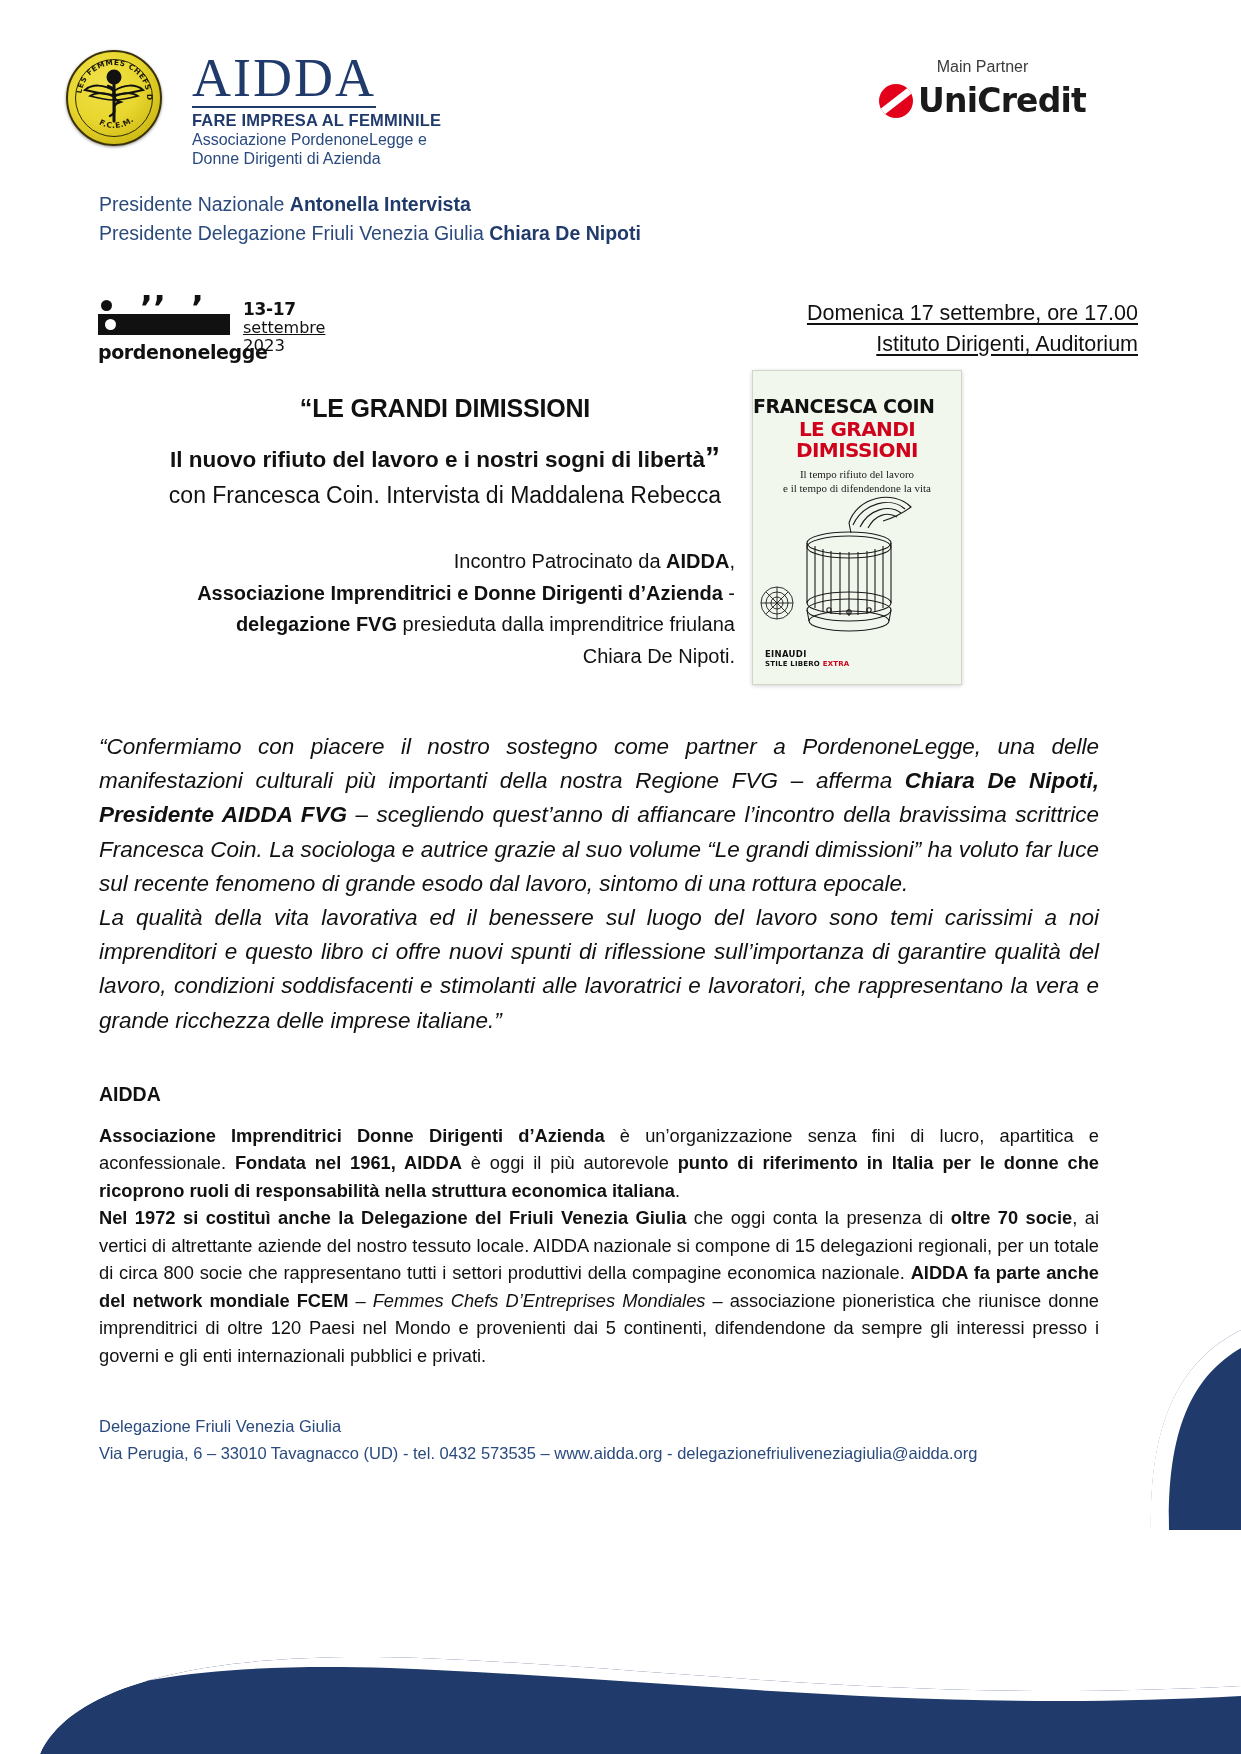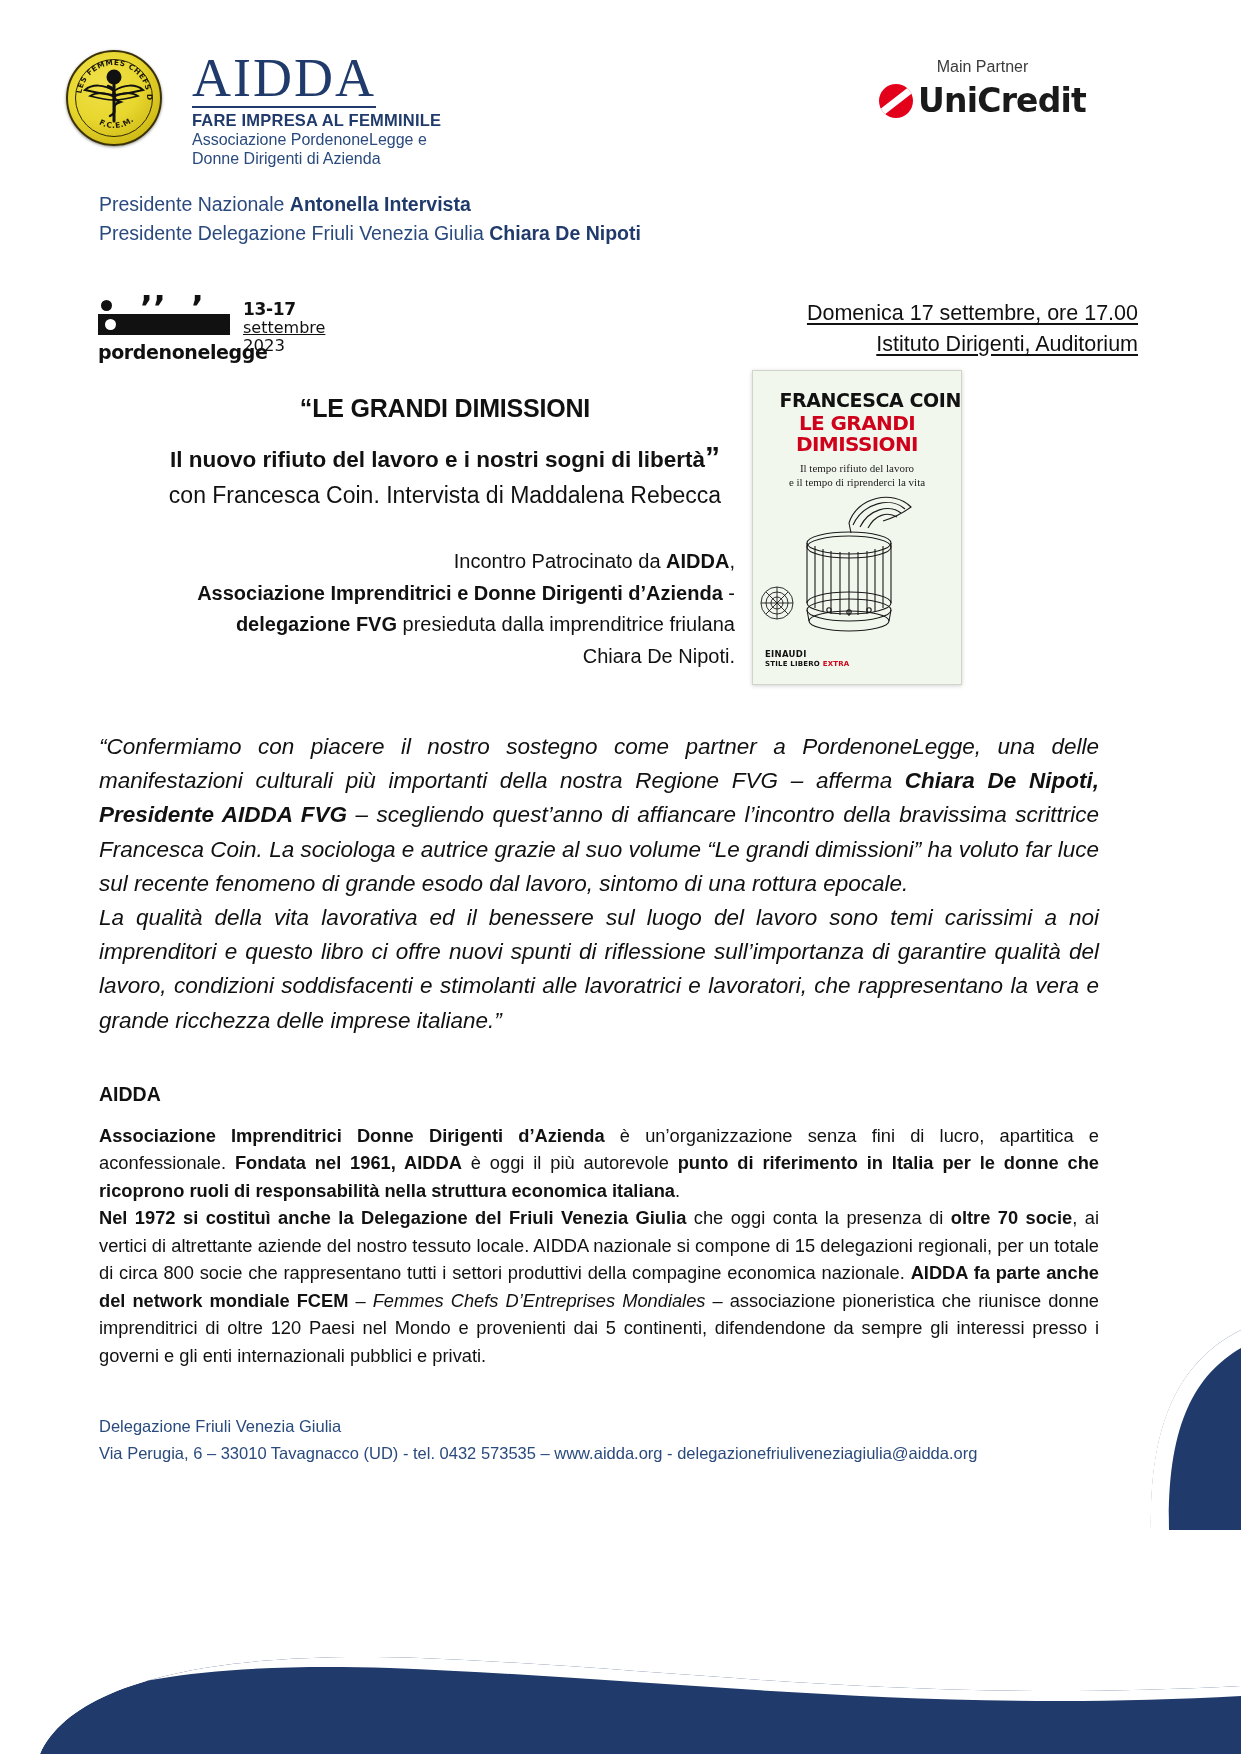--- a/index.html
+++ b/index.html
@@ -239,22 +239,22 @@
   .book {
     position: absolute;
     left: 752px; top: 370px;
     width: 208px; height: 313px;
     background: #f2f7ee;
     border: 1px solid #cfd6c9;
     box-shadow: 0 1px 4px rgba(0,0,0,0.18);
     overflow: hidden;
   }
   .book .bk-author {
-    margin-top: 18px;
-    text-align: right;
+    margin-top: 24px;
+    text-align: left;
     font-size: 19px;
     font-weight: bold;
     color: #111;
     letter-spacing: -0.4px;
     font-family: "DejaVu Sans", sans-serif;
   }
   .book .bk-title {
     text-align: center;
     font-size: 20px;
     font-weight: bold;
@@ -436,21 +436,21 @@
     <div><b>Associazione Imprenditrici e Donne Dirigenti d’Azienda</b><span> -</span></div>
     <div><b>delegazione FVG</b><span> presieduta dalla imprenditrice friulana</span></div>
     <div><span>Chiara De Nipoti.</span></div>
   </div>
 
   <div class="book">
     <div class="bk-author">FRANCESCA COIN</div>
     <div class="bk-title">LE GRANDI DIMISSIONI</div>
     <div class="bk-strap">
       <div>Il tempo rifiuto del lavoro</div>
-      <div>e il tempo di riprenderci la vita</div>
+      <div>e il tempo di difendendone la vita</div>
     </div>
     <svg class="bk-art" viewBox="0 0 208 175" aria-hidden="true">
       <g stroke="#1a1a1a" fill="none" stroke-width="1.1">
 
         <path d="M96,60 C104,34 140,26 158,44 C150,50 140,55 130,58"></path>
         <path d="M100,62 C110,40 138,33 152,46"></path>
         <path d="M107,64 C116,46 136,41 148,50"></path>
         <path d="M115,65 C122,52 134,48 144,54"></path>
         <path d="M96,60 L98,70"></path>
 

